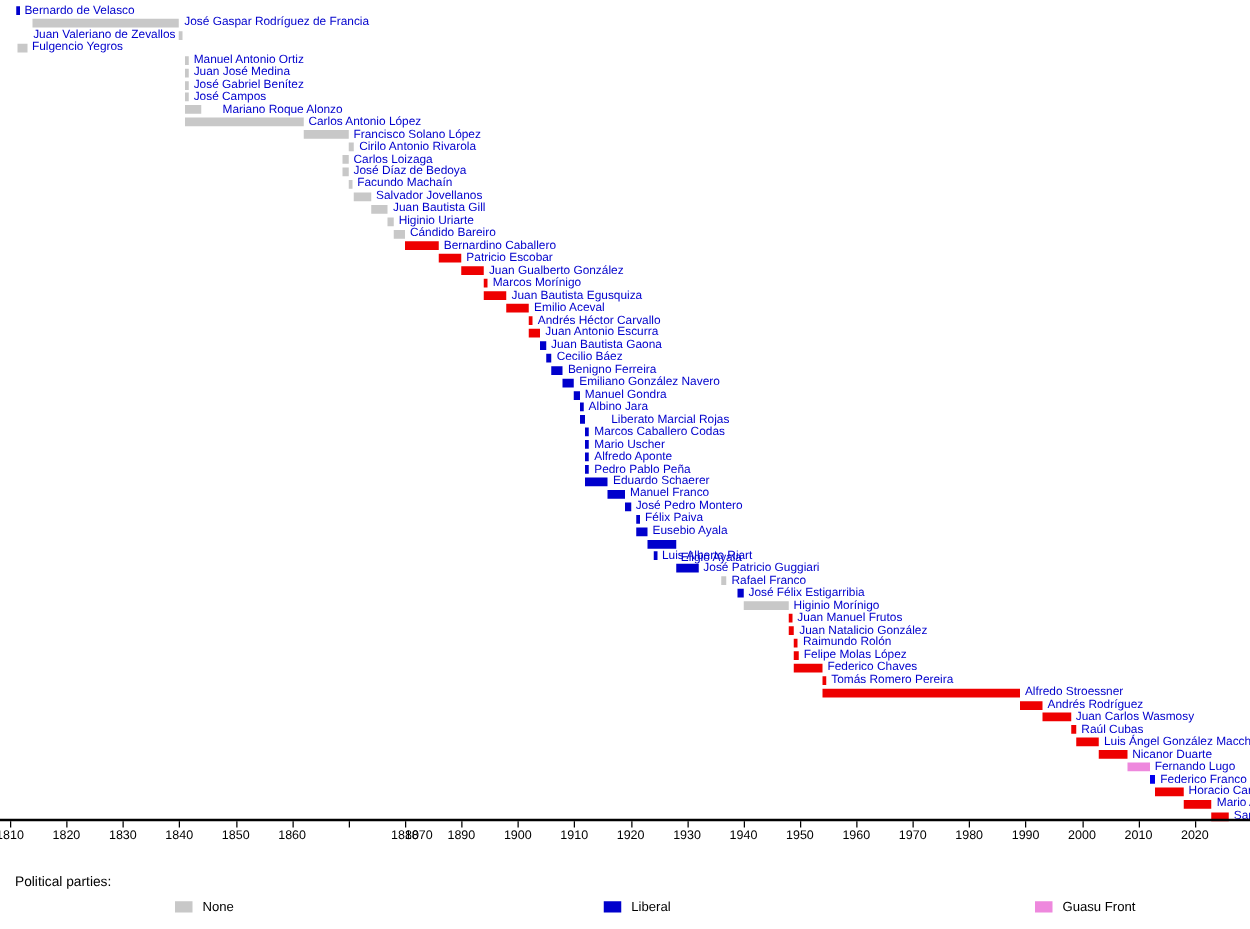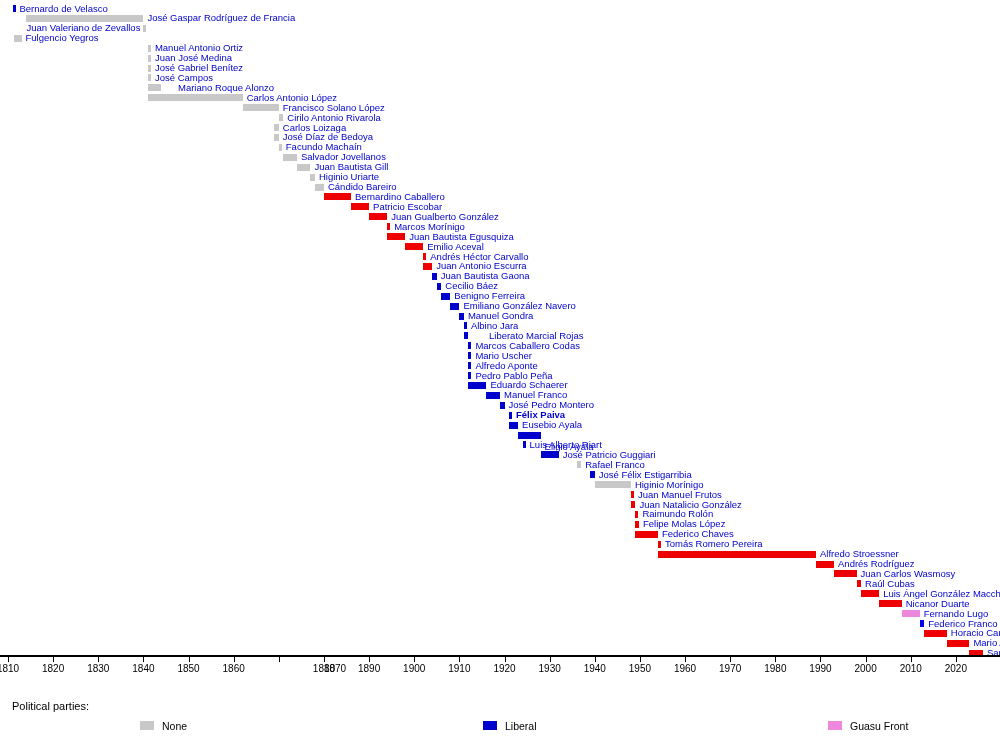--- a/index.html
+++ b/index.html
@@ -96,21 +96,21 @@
       <div class="lbl" style="top: 360.62px; left: 475.404px;">Alfredo Aponte</div>
       <div class="bar" title="Pedro Pablo Peña" style="left: 468.404px; top: 372.04px; width: 3px; background: rgb(0, 0, 204);"></div>
       <div class="lbl" style="top: 370.54px; left: 475.404px;">Pedro Pablo Peña</div>
       <div class="bar" title="Eduardo Schaerer" style="left: 468.404px; top: 381.96px; width: 18.055px; background: rgb(0, 0, 204);"></div>
       <div class="lbl" style="top: 380.46px; left: 490.459px;">Eduardo Schaerer</div>
       <div class="bar" title="Manuel Franco" style="left: 486.459px; top: 391.88px; width: 13.5413px; background: rgb(0, 0, 204);"></div>
       <div class="lbl" style="top: 390.38px; left: 504px;">Manuel Franco</div>
       <div class="bar" title="José Pedro Montero" style="left: 500px; top: 401.8px; width: 4.51376px; background: rgb(0, 0, 204);"></div>
       <div class="lbl" style="top: 400.3px; left: 508.514px;">José Pedro Montero</div>
       <div class="bar" title="Félix Paiva" style="left: 509.028px; top: 411.72px; width: 3px; background: rgb(0, 0, 204);"></div>
-      <div class="lbl" style="top: 410.22px; left: 516.028px; font-weight: bold;">Félix Paiva</div>
+      <div class="lbl" style="top: 410.22px; left: 516.028px;">Félix Paiva</div>
       <div class="bar" title="Eusebio Ayala" style="left: 509.028px; top: 421.64px; width: 9.02752px; background: rgb(0, 0, 204);"></div>
       <div class="lbl" style="top: 420.14px; left: 522.055px;">Eusebio Ayala</div>
       <div class="bar" title="Eligio Ayala" style="left: 518.055px; top: 431.56px; width: 22.5688px; background: rgb(0, 0, 204);"></div>
       <div class="lbl" style="top: 430.06px; left: 544.624px; margin-top: 12px;">Eligio Ayala</div>
       <div class="bar" title="Luis Alberto Riart" style="left: 522.569px; top: 441.48px; width: 3px; background: rgb(0, 0, 204);"></div>
       <div class="lbl" style="top: 439.98px; left: 529.569px;">Luis Alberto Riart</div>
       <div class="bar" title="José Patricio Guggiari" style="left: 540.624px; top: 451.4px; width: 18.055px; background: rgb(0, 0, 204);"></div>
       <div class="lbl" style="top: 449.9px; left: 562.679px;">José Patricio Guggiari</div>
       <div class="bar" title="Rafael Franco" style="left: 576.734px; top: 461.32px; width: 4.51376px; background: rgb(200, 200, 200);"></div>
       <div class="lbl" style="top: 459.82px; left: 585.248px;">Rafael Franco</div>

